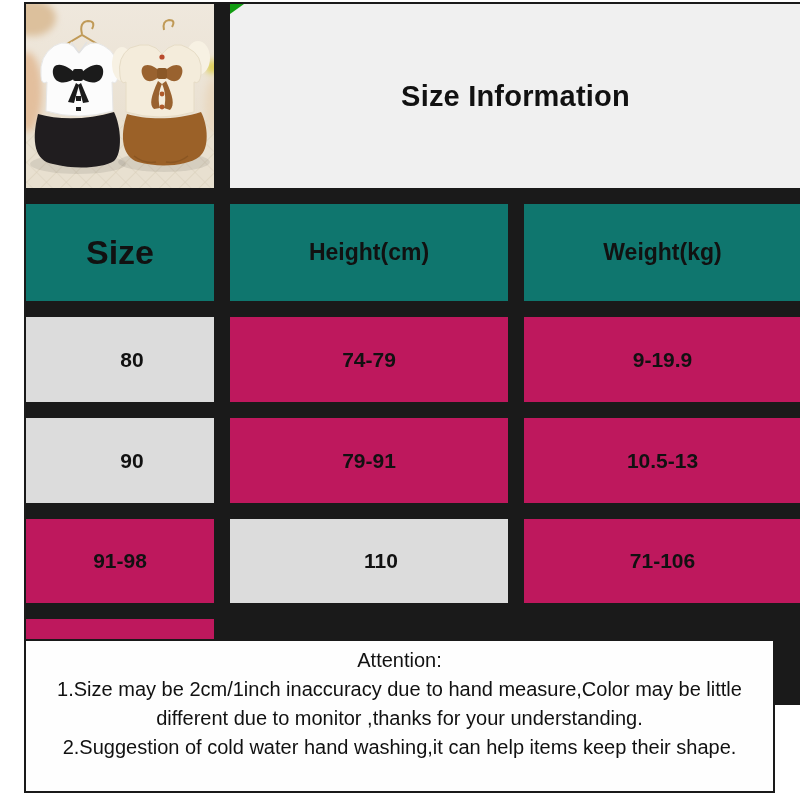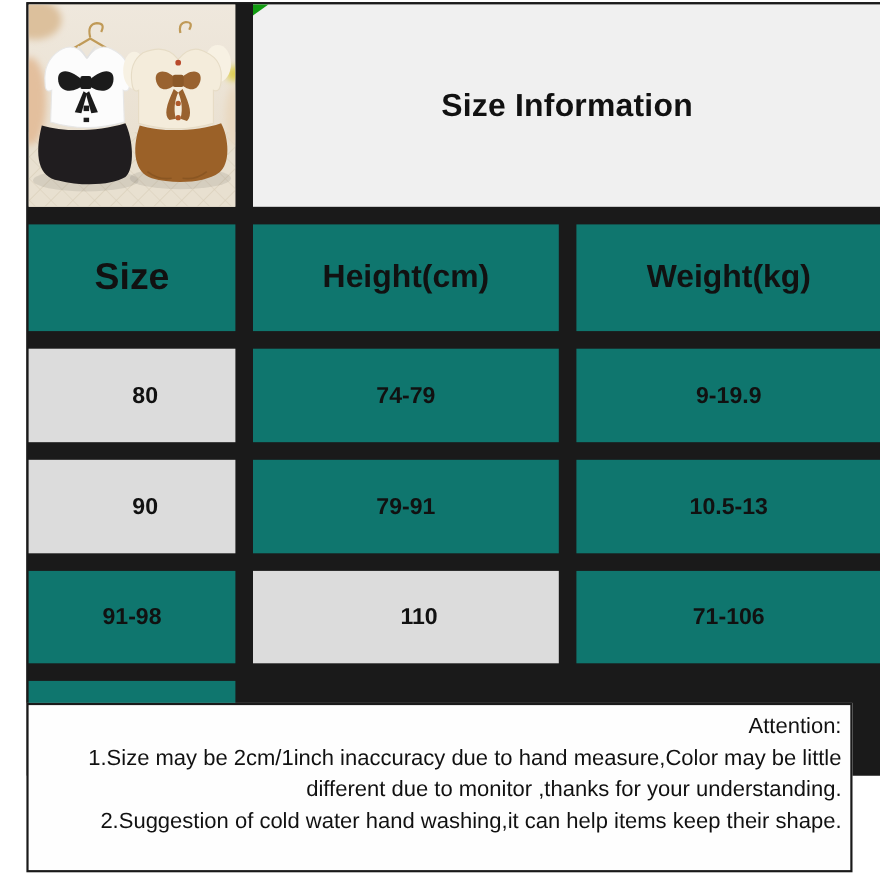--- a/index.html
+++ b/index.html
@@ -22,28 +22,28 @@
   .title-cell {
     grid-column:2 / 4; grid-row:1; background:#f0f0f0; position:relative;
     font-weight:bold; font-size:29px; letter-spacing:0.2px;
   }
   .corner-marker {
     position:absolute; top:0; left:0; width:0; height:0;
     border-top:10px solid #119c11; border-right:14px solid transparent;
   }
   .head { background:#0f766e; font-weight:bold; }
   .head-size { font-size:34px; }
-  .head-col { font-size:29px; }
+  .head-col { font-size:23px; }
   .row-label { background:#dcdcdc; font-weight:bold; font-size:21px;padding-left:24px; }
-  .data { background:#0f766e; font-weight:bold; font-size:21px; }
+  .data { background:#be185d; font-weight:bold; font-size:21px; }
   
   .attention {
     position:absolute; left:24px; top:639px; width:731px; height:140px;
     border:2px solid #1a1a1a; background:#fefefe;
-    font-size:20px; line-height:29px; padding:5px 8px 5px 8px; text-align:right;
+    font-size:20px; line-height:29px; padding:5px 8px 5px 8px; text-align:center;
   }
   .attention div { white-space:nowrap; }
 </style>
 </head>
 <body>
 
 <div class="canvas">
 
   <div class="grid">
 

